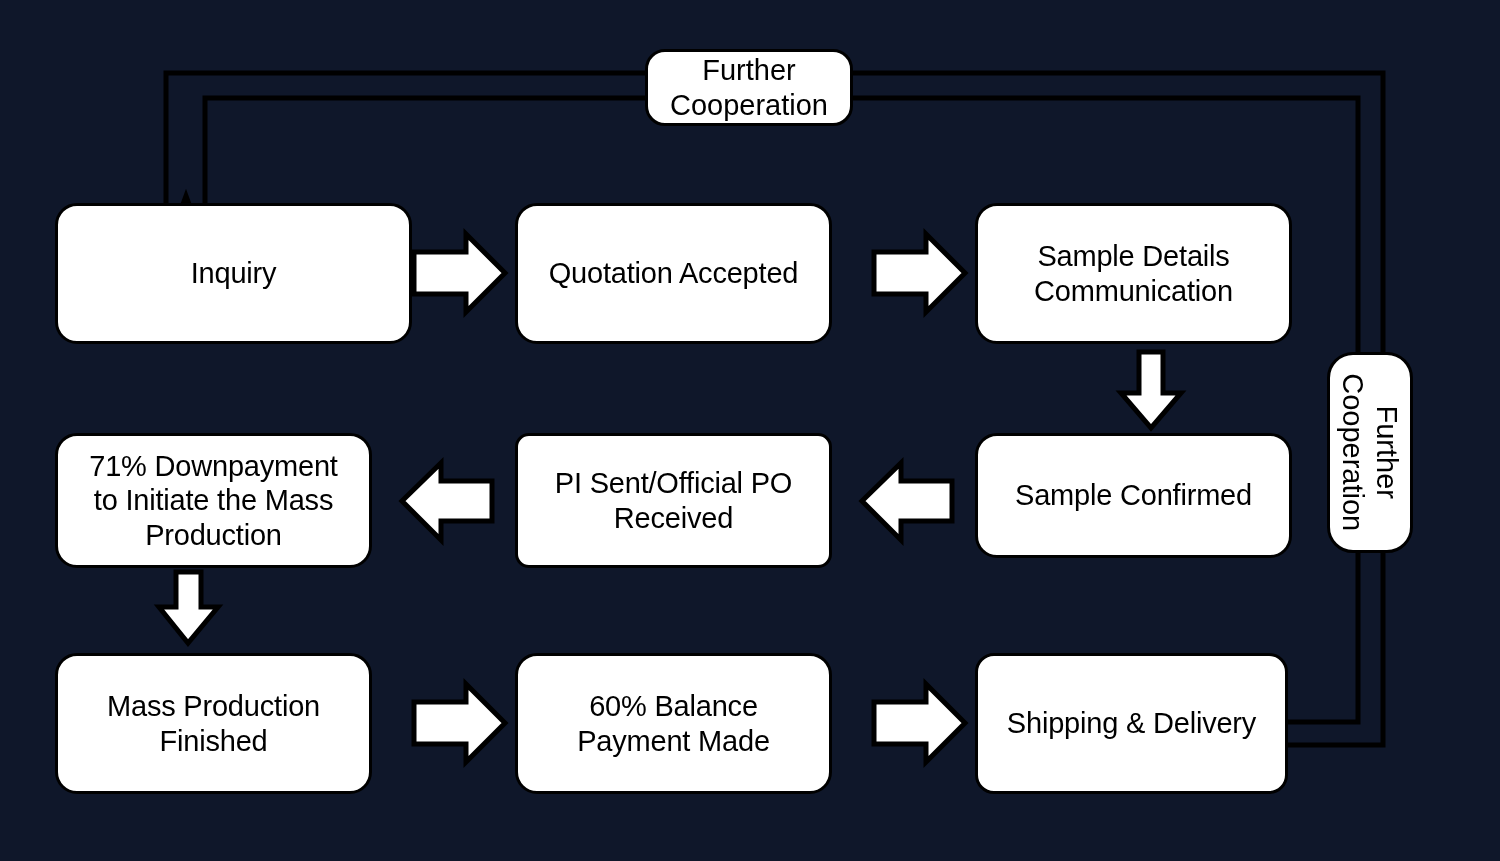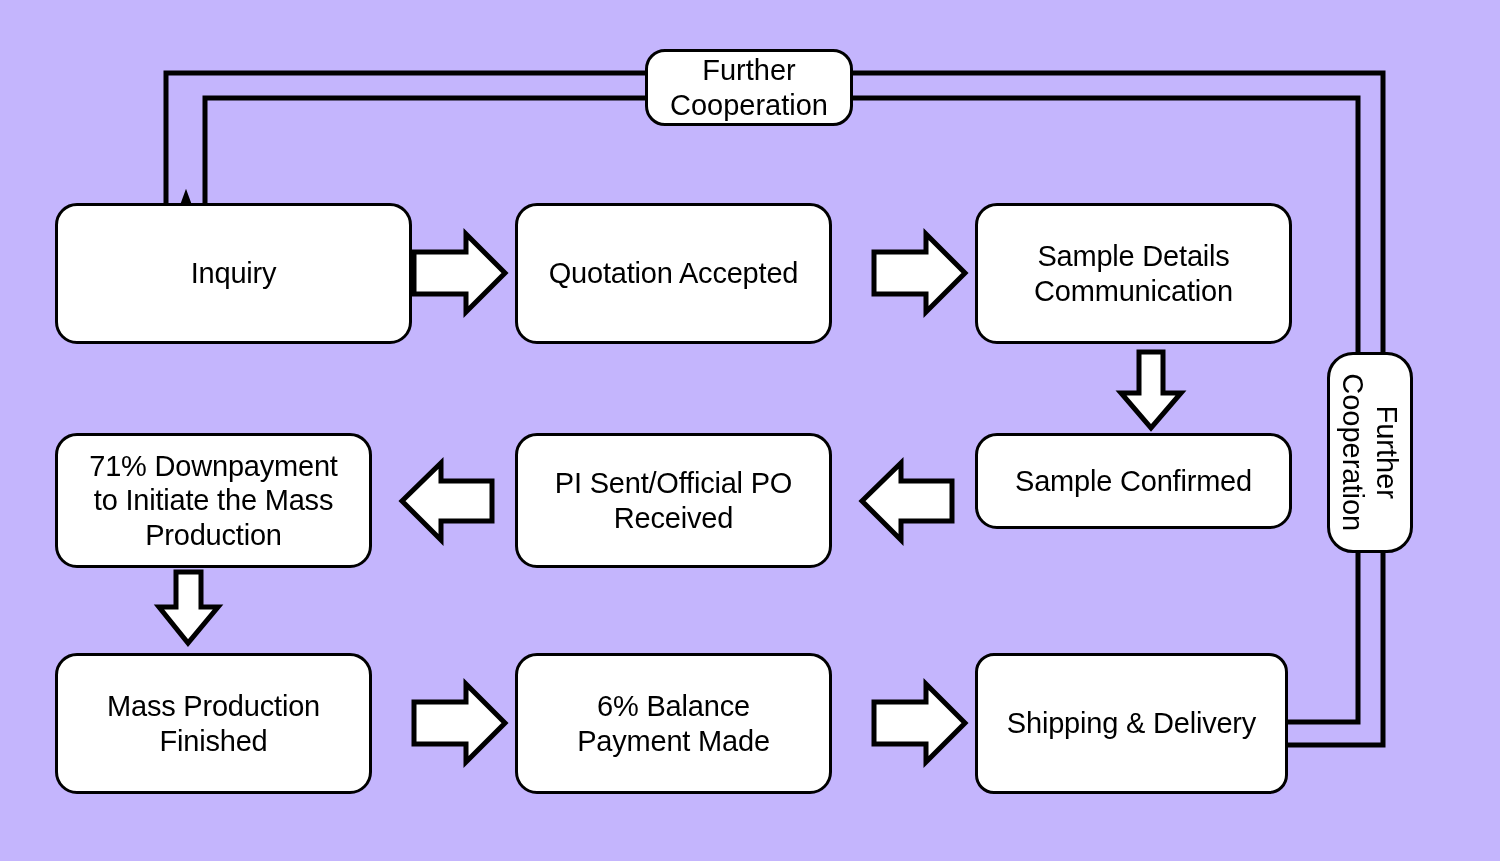--- a/index.html
+++ b/index.html
@@ -4,21 +4,21 @@
 <style>
   html, body {
     margin: 0;
     padding: 0;
     background: #ffffff;
   }
   #canvas {
     position: relative;
     width: 1500px;
     height: 861px;
-    background: #c4b5fd;
+    background: #0f172a;
     font-family: "Liberation Sans", sans-serif;
     overflow: hidden;
     text-decoration: underline;
   }
   svg.layer {
     position: absolute;
     top: 0;
     left: 0;
     width: 1500px;
     height: 861px;
@@ -144,29 +144,29 @@
 
   <div class="node" style="left:975px; top:203px; width:317px; height:141px;">Sample Details
 Communication</div>
 
   <div class="node" style="left:515px; top:203px; width:317px; height:141px;">Quotation Accepted</div>
 
   <div class="node small-pad" style="left:55px; top:433px; width:317px; height:135px;">71% Downpayment
 to Initiate the Mass
 Production</div>
 
-  <div class="node small-pad" style="left:515px; top:433px; width:317px; height:135px;">PI Sent/Official PO
+  <div class="node small-pad" style="left:515px; top:433px; width:317px; height:135px;border-radius:14px;">PI Sent/Official PO
 Received</div>
 
-  <div class="node" style="left:975px; top:433px; width:317px; height:96px;">Sample Confirmed</div>
+  <div class="node" style="left:975px; top:433px; width:317px; height:125px;">Sample Confirmed</div>
 
   <div class="node" style="left:55px; top:653px; width:317px; height:141px;">Mass Production
 Finished</div>
 
-  <div class="node" style="left:515px; top:653px; width:317px; height:141px;">6% Balance
+  <div class="node" style="left:515px; top:653px; width:317px; height:141px;">60% Balance
 Payment Made</div>
 
   <div class="node" style="left:975px; top:653px; width:313px; height:141px;border-radius:19px;">Shipping  &amp; Delivery</div>
 
   <div class="node-rot" style="left:1327px; top:352px; width:86px; height:201px;">
     <span class="rot-text">Further
 Cooperation</span>
   </div>
 
 </div>

